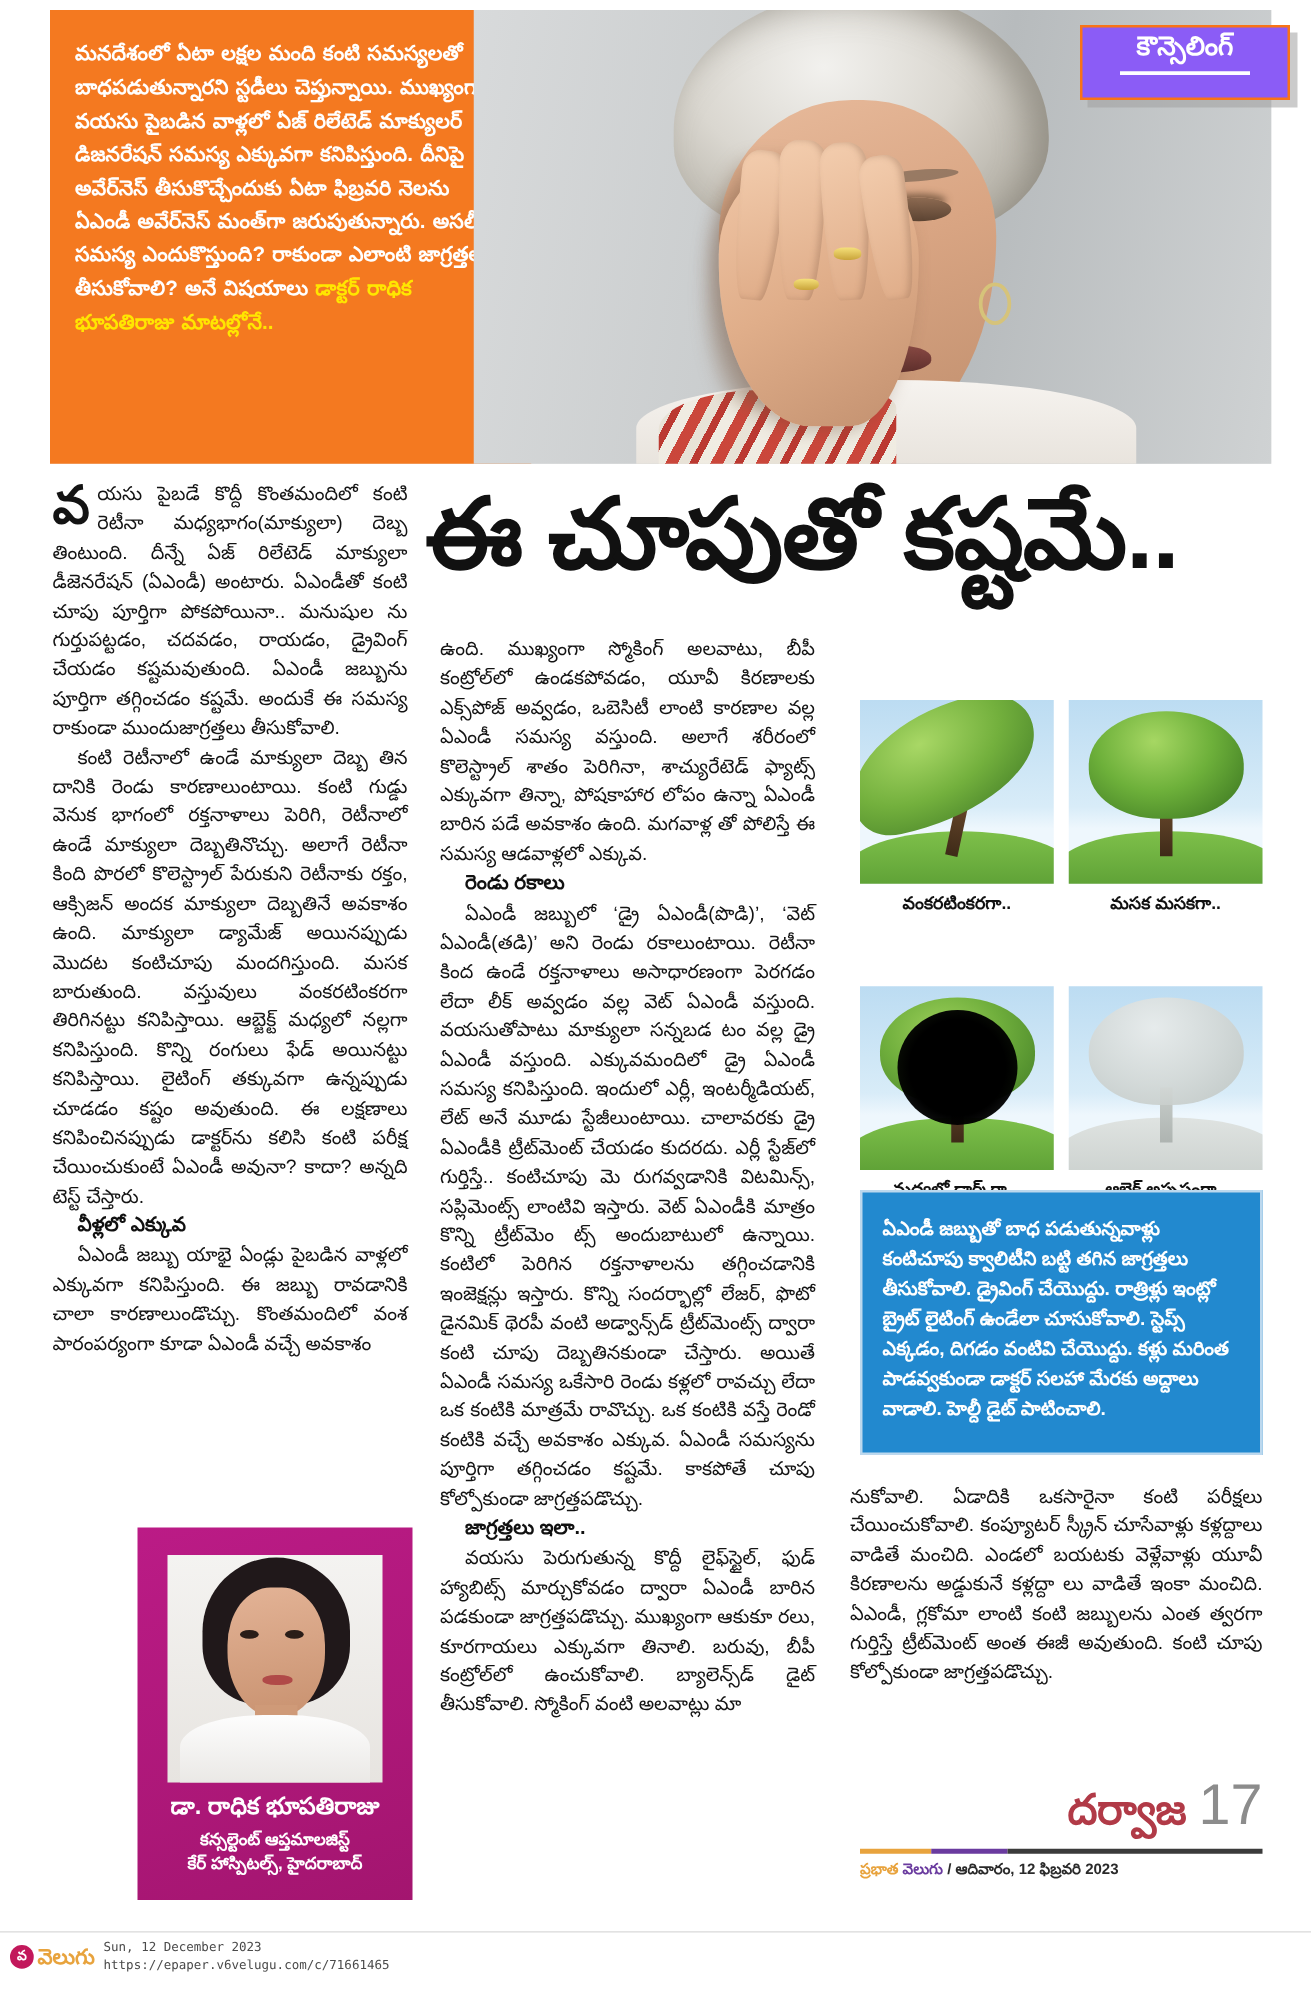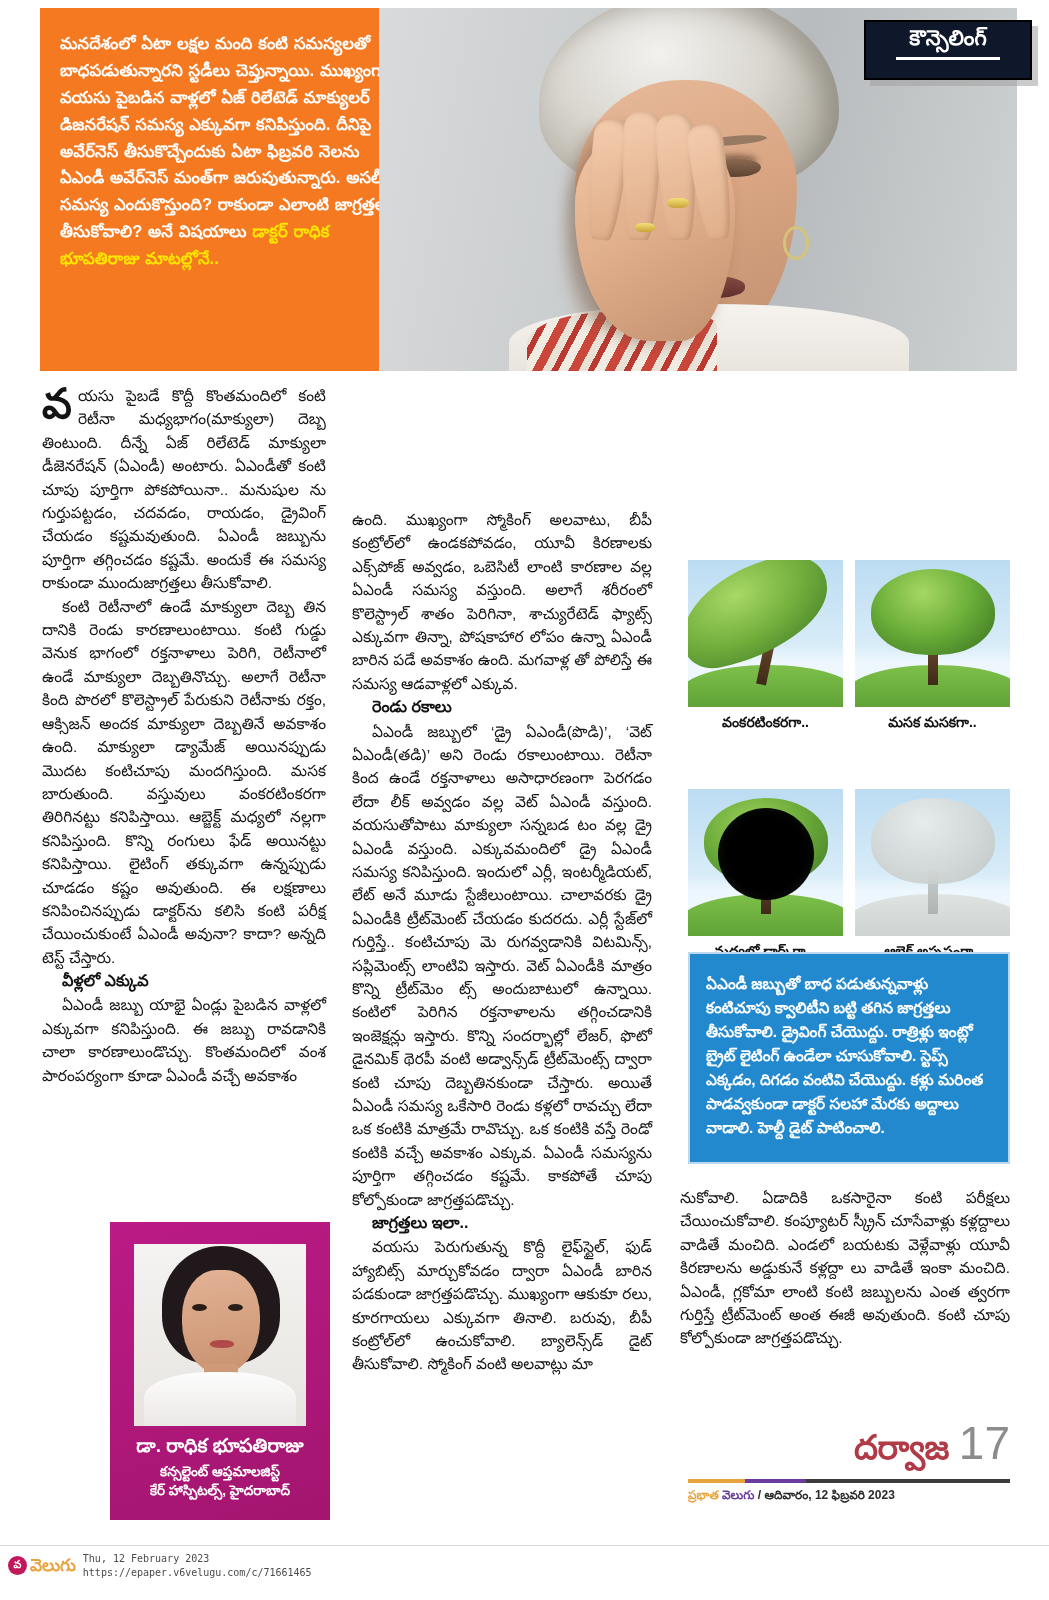--- a/index.html
+++ b/index.html
@@ -134,22 +134,22 @@
     width: 190px; height: 72px;
     border-radius: 44% 20% 0 0;
     background: repeating-linear-gradient(118deg,#c94034 0 9px,#e8e2d6 9px 17px,#b9322a 17px 23px,#f0ece2 23px 32px);
     opacity: .96;
   }
 
   .badge-counselling {
     position: absolute;
     left: 824px; top: 12px;
     width: 168px; height: 60px;
-    background: #0f172a;
-    border: 2px solid #000000;
+    background: #8b5cf6;
+    border: 2px solid #f97316;
     box-shadow: 6px 6px 0 rgba(160,160,160,.55);
     display: flex; flex-direction: column;
     align-items: center; justify-content: flex-start;
     padding-top: 4px;
     text-align: center;
   }
   .badge-counselling .btxt {
     color: #ffffff;
     font-size: 21px;
     font-weight: 700;
@@ -400,20 +400,21 @@
         <div class="ph-ring2"></div>
       </div>
     </div>
 
     <div class="badge-counselling">
       <div class="btxt">కౌన్సెలింగ్</div>
       <div class="bunder"></div>
     </div>
   </div>
 
+  <div class="headline">ఈ చూపుతో కష్టమే..</div>
 
   <div class="col" id="col-left">
     <p class="dropcap noind">వయసు పైబడే కొద్దీ కొంతమందిలో కంటి రెటీనా మధ్యభాగం(మాక్యులా) దెబ్బ తింటుంది. దీన్నే ఏజ్ రిలేటెడ్ మాక్యులా డీజెనరేషన్ (ఏఎండీ) అంటారు. ఏఎండీతో కంటి చూపు పూర్తిగా పోకపోయినా.. మనుషుల ను గుర్తుపట్టడం, చదవడం, రాయడం, డ్రైవింగ్ చేయడం కష్టమవుతుంది. ఏఎండీ జబ్బును పూర్తిగా తగ్గించడం కష్టమే. అందుకే ఈ సమస్య రాకుండా ముందుజాగ్రత్తలు తీసుకోవాలి.</p>
     <p>కంటి రెటీనాలో ఉండే మాక్యులా దెబ్బ తిన దానికి రెండు కారణాలుంటాయి. కంటి గుడ్డు వెనుక భాగంలో రక్తనాళాలు పెరిగి, రెటీనాలో ఉండే మాక్యులా దెబ్బతినొచ్చు. అలాగే రెటీనా కింది పొరలో కొలెస్ట్రాల్ పేరుకుని రెటీనాకు రక్తం, ఆక్సిజన్ అందక మాక్యులా దెబ్బతినే అవకాశం ఉంది. మాక్యులా డ్యామేజ్ అయినప్పుడు మొదట కంటిచూపు మందగిస్తుంది. మసక బారుతుంది. వస్తువులు వంకరటింకరగా తిరిగినట్టు కనిపిస్తాయి. ఆబ్జెక్ట్ మధ్యలో నల్లగా కనిపిస్తుంది. కొన్ని రంగులు ఫేడ్ అయినట్టు కనిపిస్తాయి. లైటింగ్ తక్కువగా ఉన్నప్పుడు చూడడం కష్టం అవుతుంది. ఈ లక్షణాలు కనిపించినప్పుడు డాక్టర్‌ను కలిసి కంటి పరీక్ష చేయించుకుంటే ఏఎండీ అవునా? కాదా? అన్నది టెస్ట్ చేస్తారు.</p>
     <p class="subhead">వీళ్లలో ఎక్కువ</p>
     <p>ఏఎండీ జబ్బు యాభై ఏండ్లు పైబడిన వాళ్లలో ఎక్కువగా కనిపిస్తుంది. ఈ జబ్బు రావడానికి చాలా కారణాలుండొచ్చు. కొంతమందిలో వంశ పారంపర్యంగా కూడా ఏఎండీ వచ్చే అవకాశం</p>
   </div>
 
   <div class="doc-card">
     <div class="doc-photo">
@@ -499,18 +500,18 @@
       <span>/ ఆదివారం, 12 ఫిబ్రవరి 2023</span></div>
   </div>
 
   <div class="wm-sep"></div>
   <div class="watermark">
     <div class="wm-logo">
       <span class="wm-circle">వ</span>
       <span class="wm-tel">వెలుగు</span>
     </div>
     <div class="wm-meta">
-      <div>Thu, 12 February 2023</div>
+      <div>Sun, 12 December 2023</div>
       <div>https://epaper.v6velugu.com/c/71661465</div>
     </div>
   </div>
 
 </div>
 
 </body></html>

